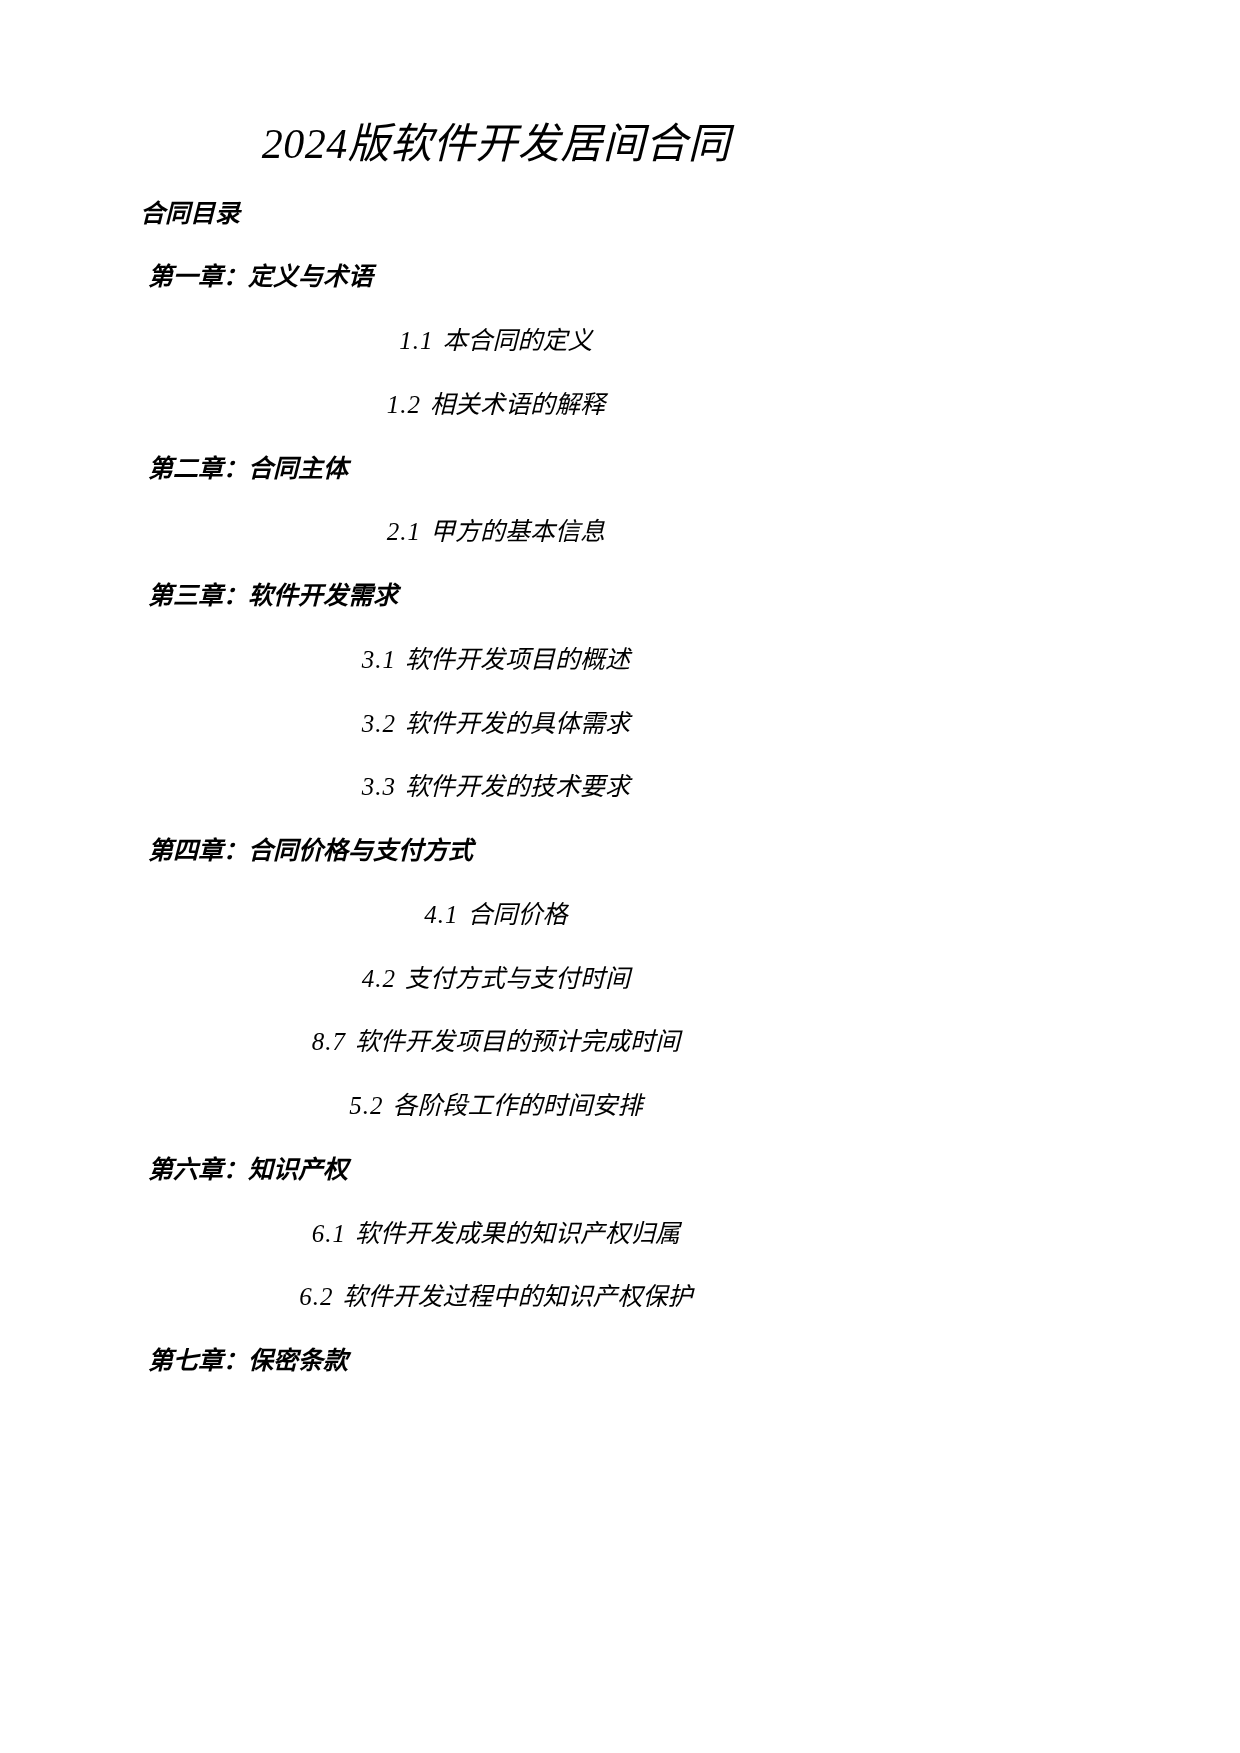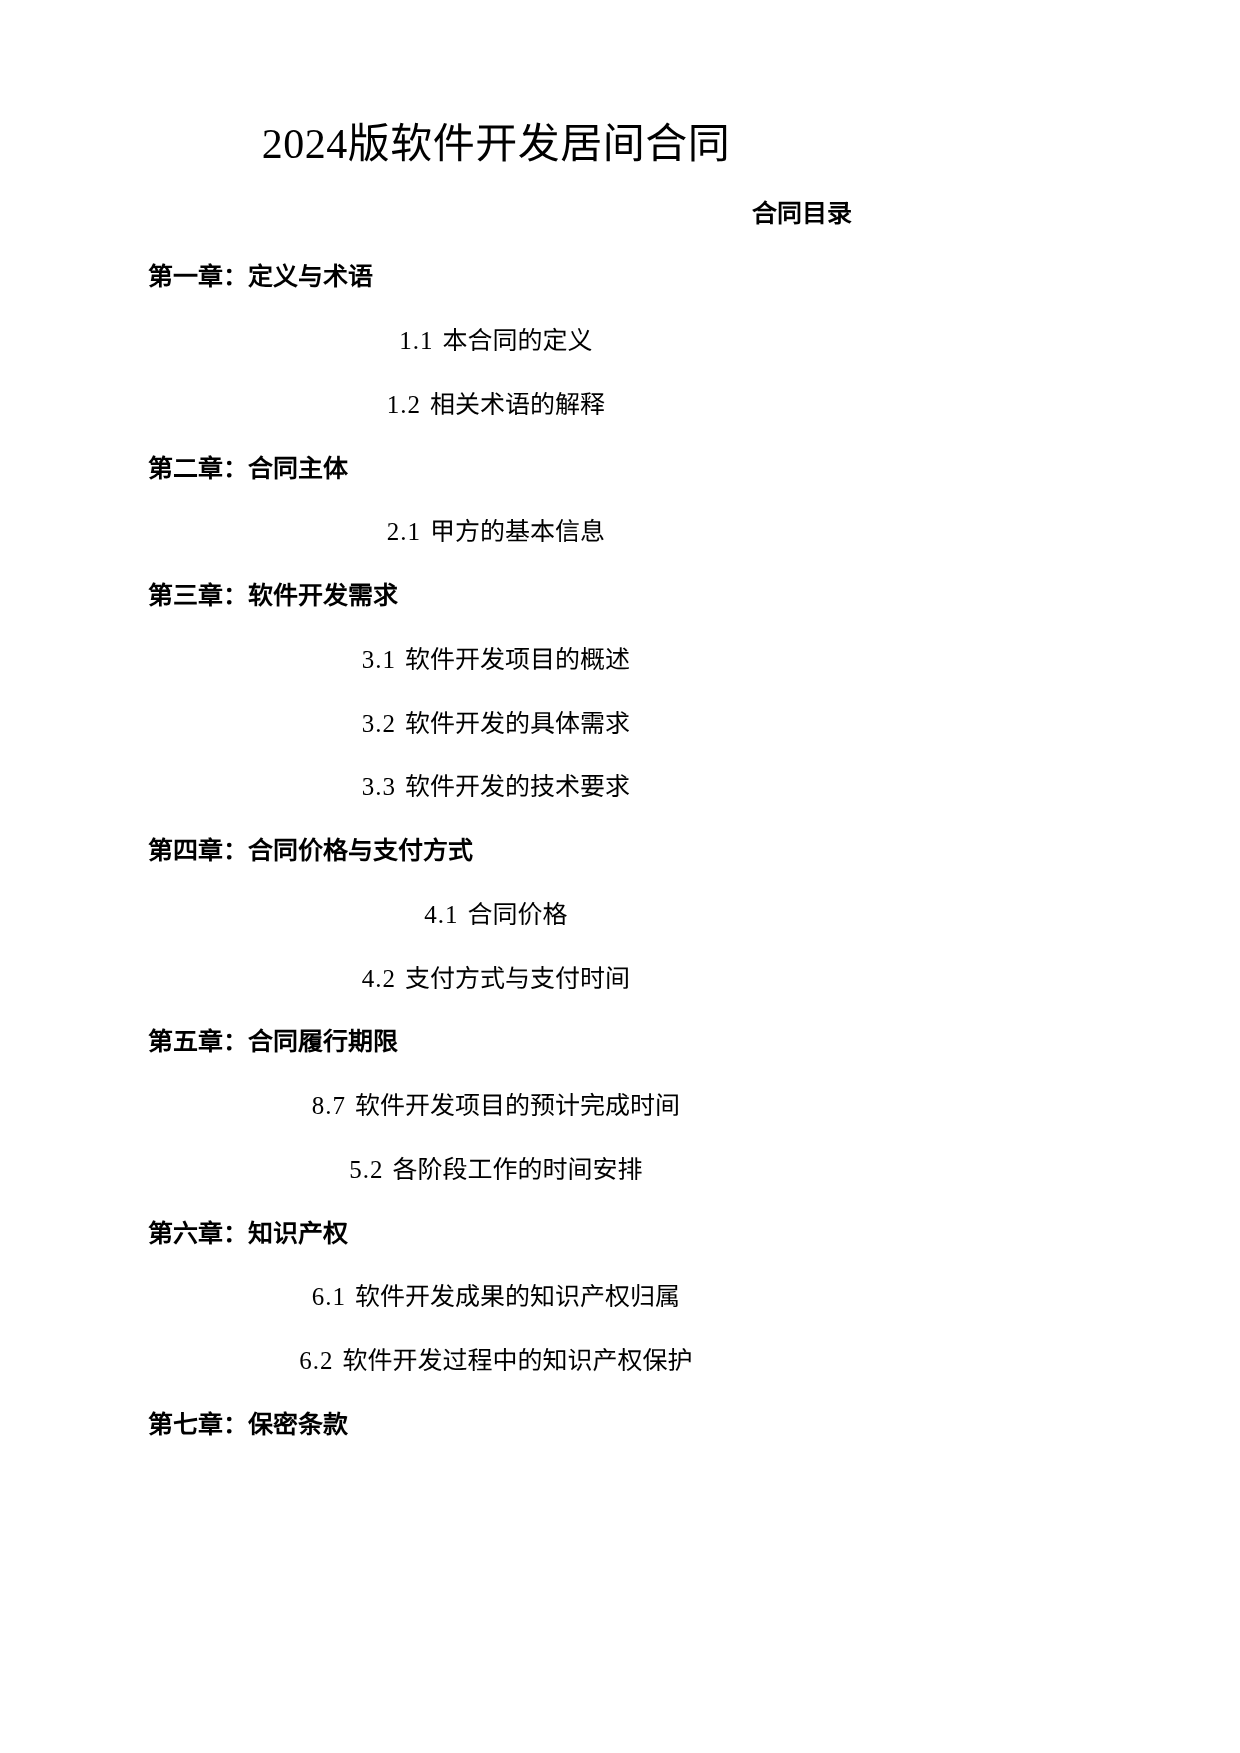--- a/index.html
+++ b/index.html
@@ -13,37 +13,37 @@
     font-family: "Liberation Serif", "DejaVu Serif", serif;
     color: #000000;
     overflow: hidden;
   }
   .page {
     box-sizing: border-box;
     width: 992px;
     height: 1753px;
     padding: 118px 140px 0 140px;
     position: relative;
+    font-style: italic;
   }
   .doc-title {
     font-family: "Liberation Serif", "DejaVu Serif", serif;
     font-size: 42px;
     line-height: 1.25;
     text-align: center;
     font-weight: 400;
     margin: 0 0 26px 0;
     letter-spacing: 0.5px;
   }
   .toc-label {
     font-family: "Liberation Sans", "DejaVu Sans", sans-serif;
     font-size: 25px;
     font-weight: bold;
     margin: 10px 0 30px 0;
     line-height: 1.35;
-    text-align: right;
   }
   .chapter {
     font-family: "Liberation Sans", "DejaVu Sans", sans-serif;
     font-size: 25px;
     font-weight: bold;
     margin: 0 0 30px 8px;
     line-height: 1.35;
   }
   .entry {
     font-family: "Liberation Serif", "DejaVu Serif", serif;
@@ -73,21 +73,20 @@
       <div class="entry"><span class="num">1.2</span><span class="txt">相关术语的解释</span></div>
       <div class="chapter">第二章：合同主体</div>
       <div class="entry"><span class="num">2.1</span><span class="txt">甲方的基本信息</span></div>
       <div class="chapter">第三章：软件开发需求</div>
       <div class="entry"><span class="num">3.1</span><span class="txt">软件开发项目的概述</span></div>
       <div class="entry"><span class="num">3.2</span><span class="txt">软件开发的具体需求</span></div>
       <div class="entry"><span class="num">3.3</span><span class="txt">软件开发的技术要求</span></div>
       <div class="chapter">第四章：合同价格与支付方式</div>
       <div class="entry"><span class="num">4.1</span><span class="txt">合同价格</span></div>
       <div class="entry"><span class="num">4.2</span><span class="txt">支付方式与支付时间</span></div>
-      <div class="chapter">第五章：合同履行期限</div>
       <div class="entry"><span class="num">8.7</span><span class="txt">软件开发项目的预计完成时间</span></div>
       <div class="entry"><span class="num">5.2</span><span class="txt">各阶段工作的时间安排</span></div>
       <div class="chapter">第六章：知识产权</div>
       <div class="entry"><span class="num">6.1</span><span class="txt">软件开发成果的知识产权归属</span></div>
       <div class="entry"><span class="num">6.2</span><span class="txt">软件开发过程中的知识产权保护</span></div>
       <div class="chapter">第七章：保密条款</div>
     </div>
 </div>
 
 </body></html>

